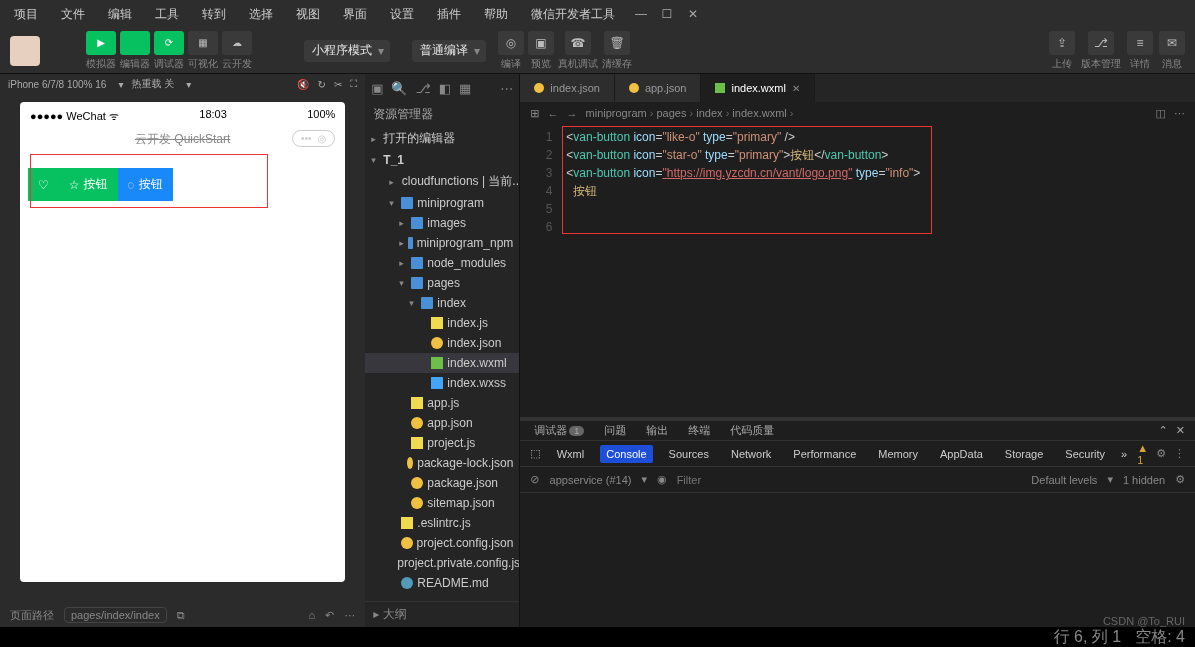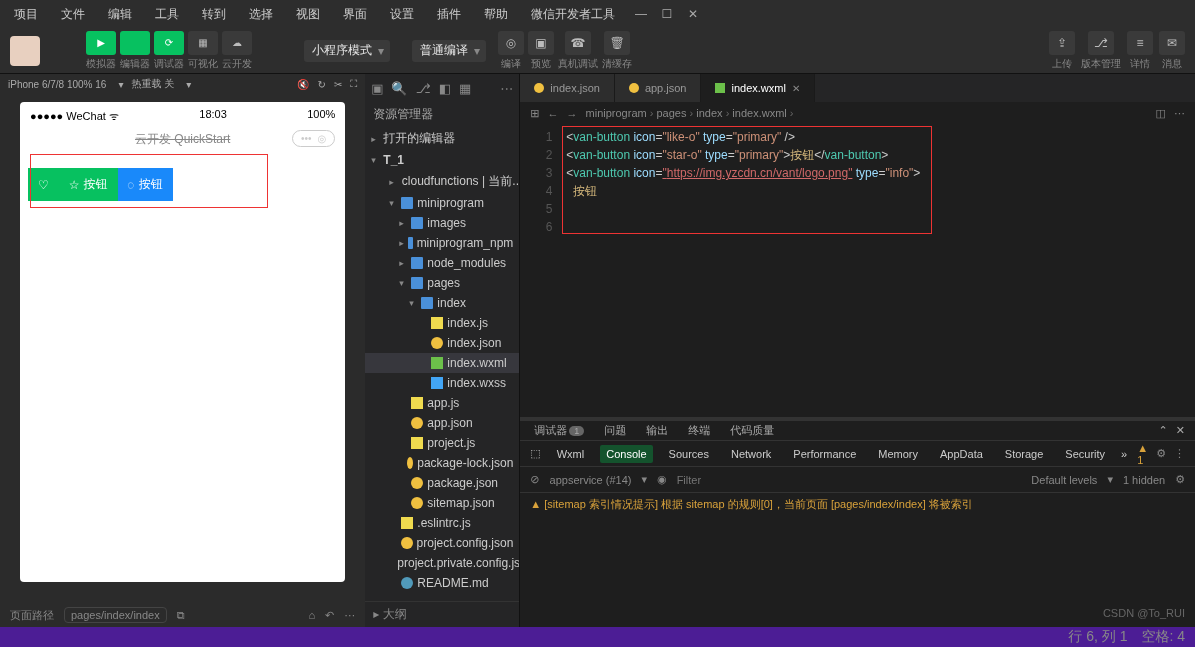--- a/index.html
+++ b/index.html
@@ -67,32 +67,32 @@
 .tag{color:#4ec9b0}.attr{color:#9cdcfe}.str{color:#ce9178}.str2{color:#d16969;text-decoration:underline}.txt{color:#d7ba7d}
 .red-box2{position:absolute;top:2px;left:2px;width:370px;height:108px;border:1px solid #e33;pointer-events:none}
 
 .console { height:210px; border-top:4px solid #333; display:flex; flex-direction:column; background:#1e1e1e; }
 .console-tabs { height:20px; display:flex; align-items:center; gap:12px; padding:0 10px; color:#aaa; font-size:11px; border-bottom:1px solid #333; }
 .console-tabs .ct{cursor:pointer;padding:2px 4px}
 .console-tabs .badge{background:#666;border-radius:8px;padding:0 5px;font-size:9px;margin-left:2px}
 .console-tabs .rgt{margin-left:auto;display:flex;gap:8px;align-items:center}
 .console-sub { height:26px; display:flex; align-items:center; gap:10px; padding:0 10px; font-size:11px; border-bottom:1px solid #333; }
 .console-sub .tab2{cursor:pointer;color:#ccc;padding:3px 6px}
-.console-sub .tab2.on{background:#14532d;color:#fff;border-radius:2px}
+.console-sub .tab2.on{background:#1d4ed8;color:#fff;border-radius:2px}
 .console-sub .rgt{margin-left:auto;display:flex;gap:8px;align-items:center;color:#888}
 .console-sub .warn{color:#d9a23b}
 .console-filter{height:26px;display:flex;align-items:center;gap:10px;padding:0 10px;font-size:11px;border-bottom:1px solid #333;color:#888}
 .console-filter input{background:transparent;border:none;color:#ccc;flex:1;outline:none;font-size:11px}
 .console-body{flex:1;padding:4px 10px;font-family:Consolas,monospace;font-size:11px}
 .console-body .warn-line{color:#d9a23b}
 .console-body .warn-line::before{content:"▲ ";}
 
-.statusbar { height:20px; background:#4c1d95; display:flex; align-items:center; padding:0 10px; gap:14px; color:#888; font-size:14px; }
+.statusbar { height:20px; background:#000000; display:flex; align-items:flex-start; padding:0 10px; gap:14px; color:#888; font-size:16px; }
 .statusbar .rgt{margin-left:auto;display:flex;gap:14px}
-.watermark{position:absolute;bottom:28px;right:10px;color:#666;font-size:11px}
+.watermark{position:absolute;bottom:20px;right:10px;color:#666;font-size:11px}
 </style>
 </head>
 <body>
 
 <div class="topbar">
   <span class="menu-item">项目</span>
     <span class="menu-item">文件</span>
     <span class="menu-item">编辑</span>
     <span class="menu-item">工具</span>
     <span class="menu-item">转到</span>
@@ -416,23 +416,20 @@
         <span>⊘</span>
         <span>appservice (#14)</span>
           <span>▾</span>
         <span>◉</span>
         <input placeholder="Filter" style="">
         <span>Default levels</span>
           <span>▾</span>
         <span>1 hidden</span>
         <span>⚙</span>
       </div>
-      <div class="console-body">
-        <div class="warn-line">[sitemap 索引情况提示] 根据 sitemap 的规则[0]，当前页面 [pages/index/index] 将被索引</div>
-      </div>
     </div>
   </div>
 </div>
 
 <div class="statusbar">
   <span class="rgt">
     <span>行 6, 列 1</span>
     <span>空格: 4</span>
   </span>
 </div>

